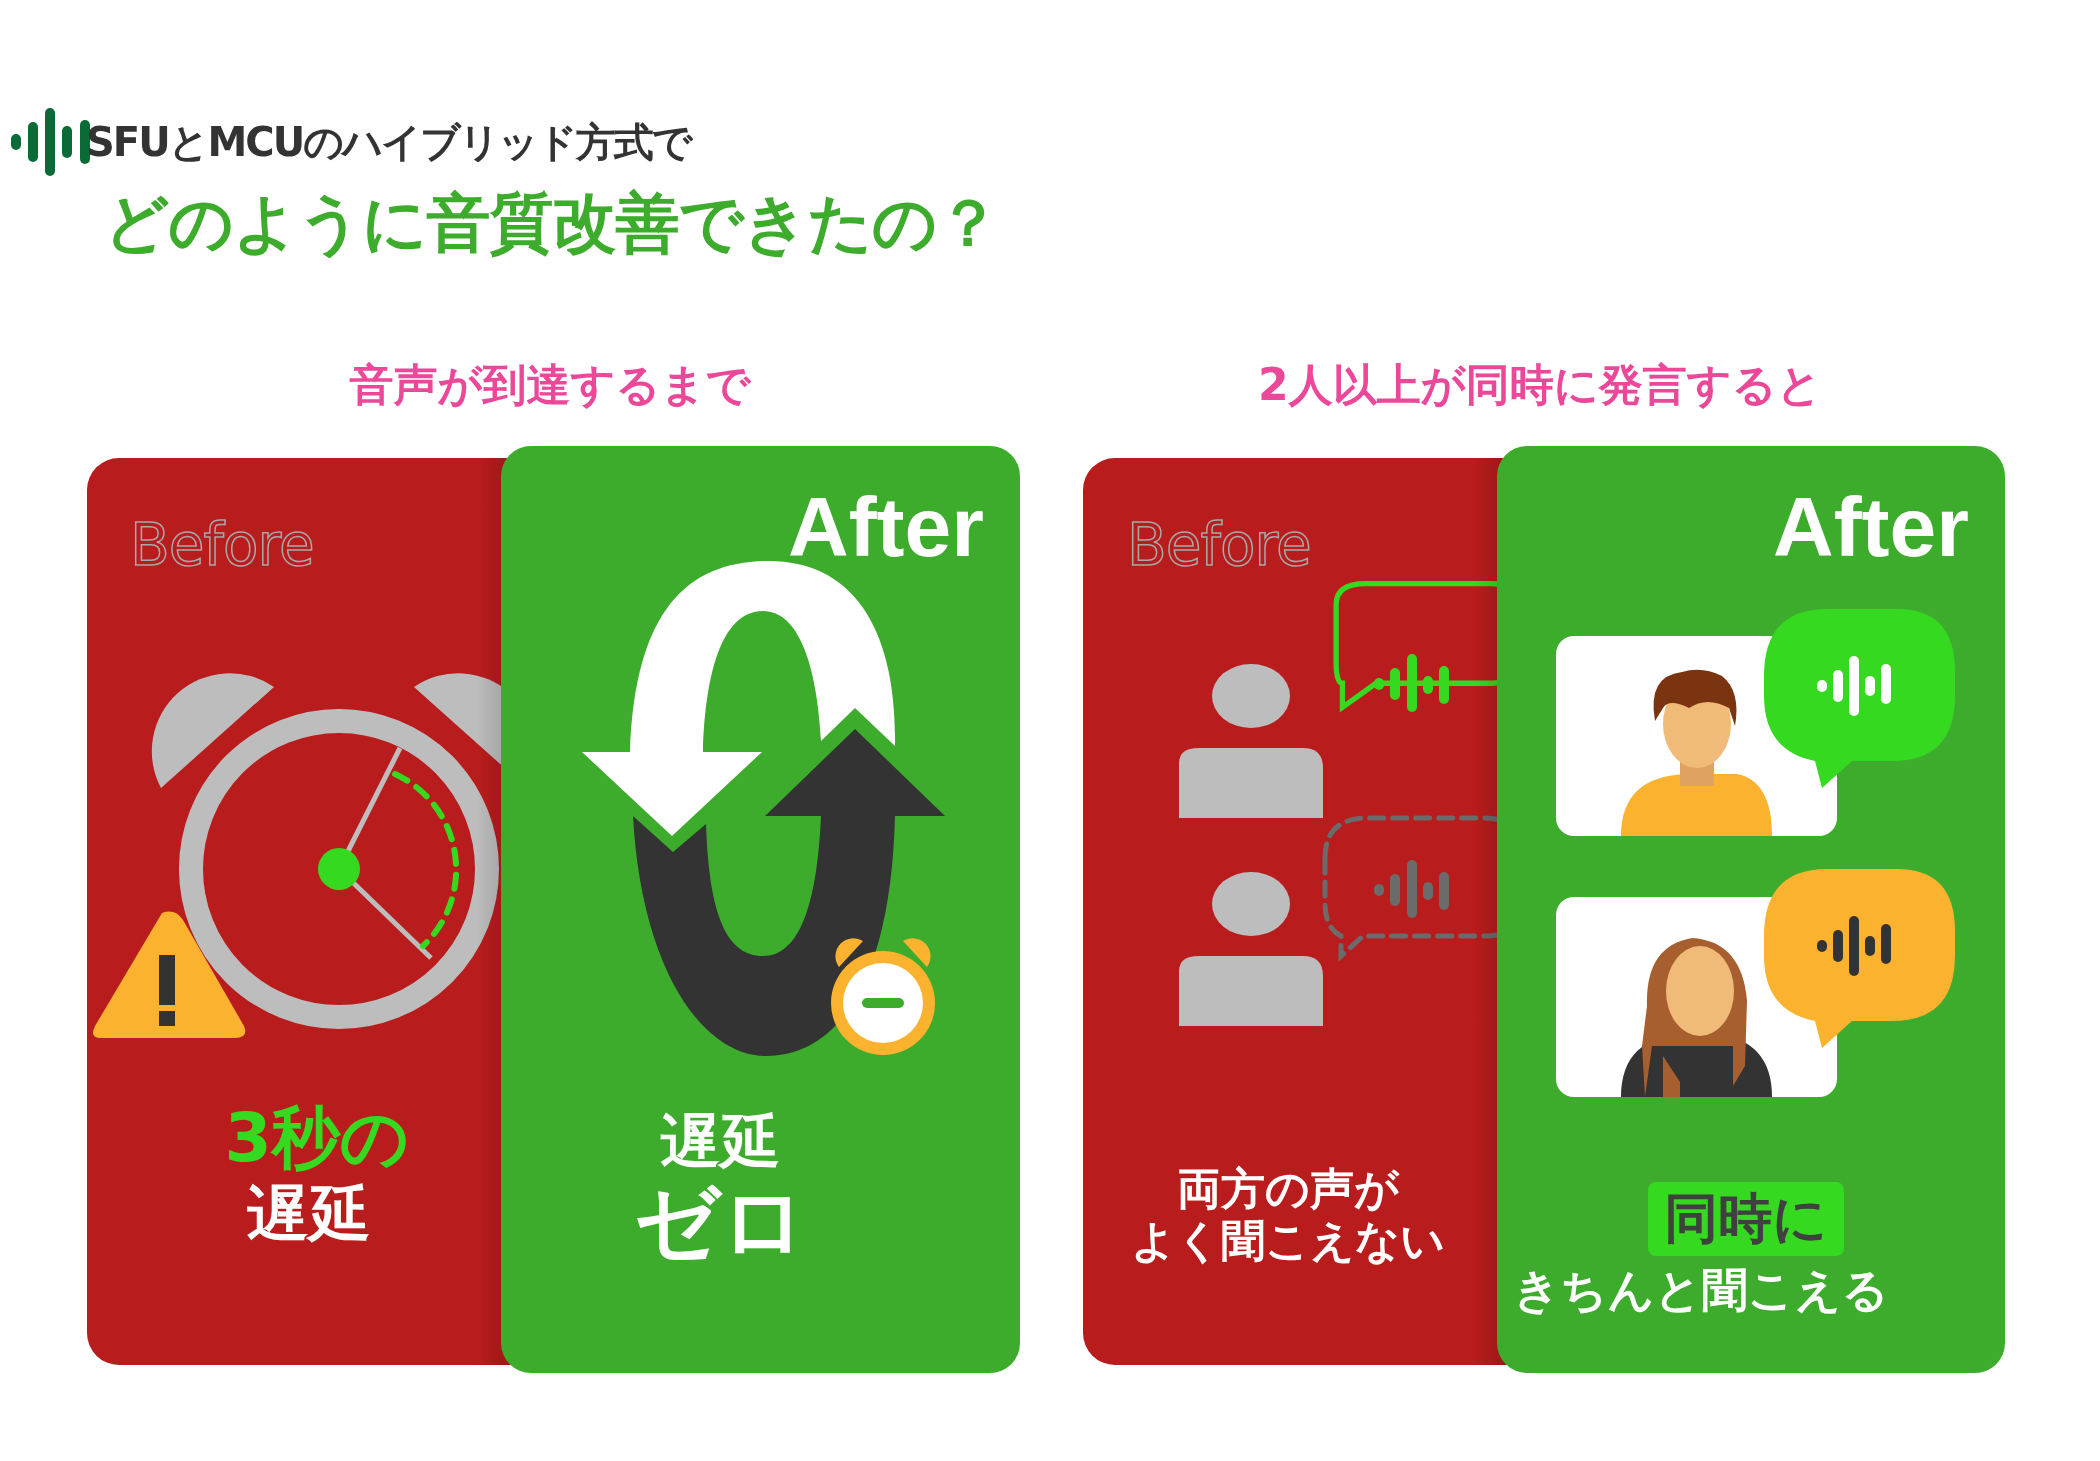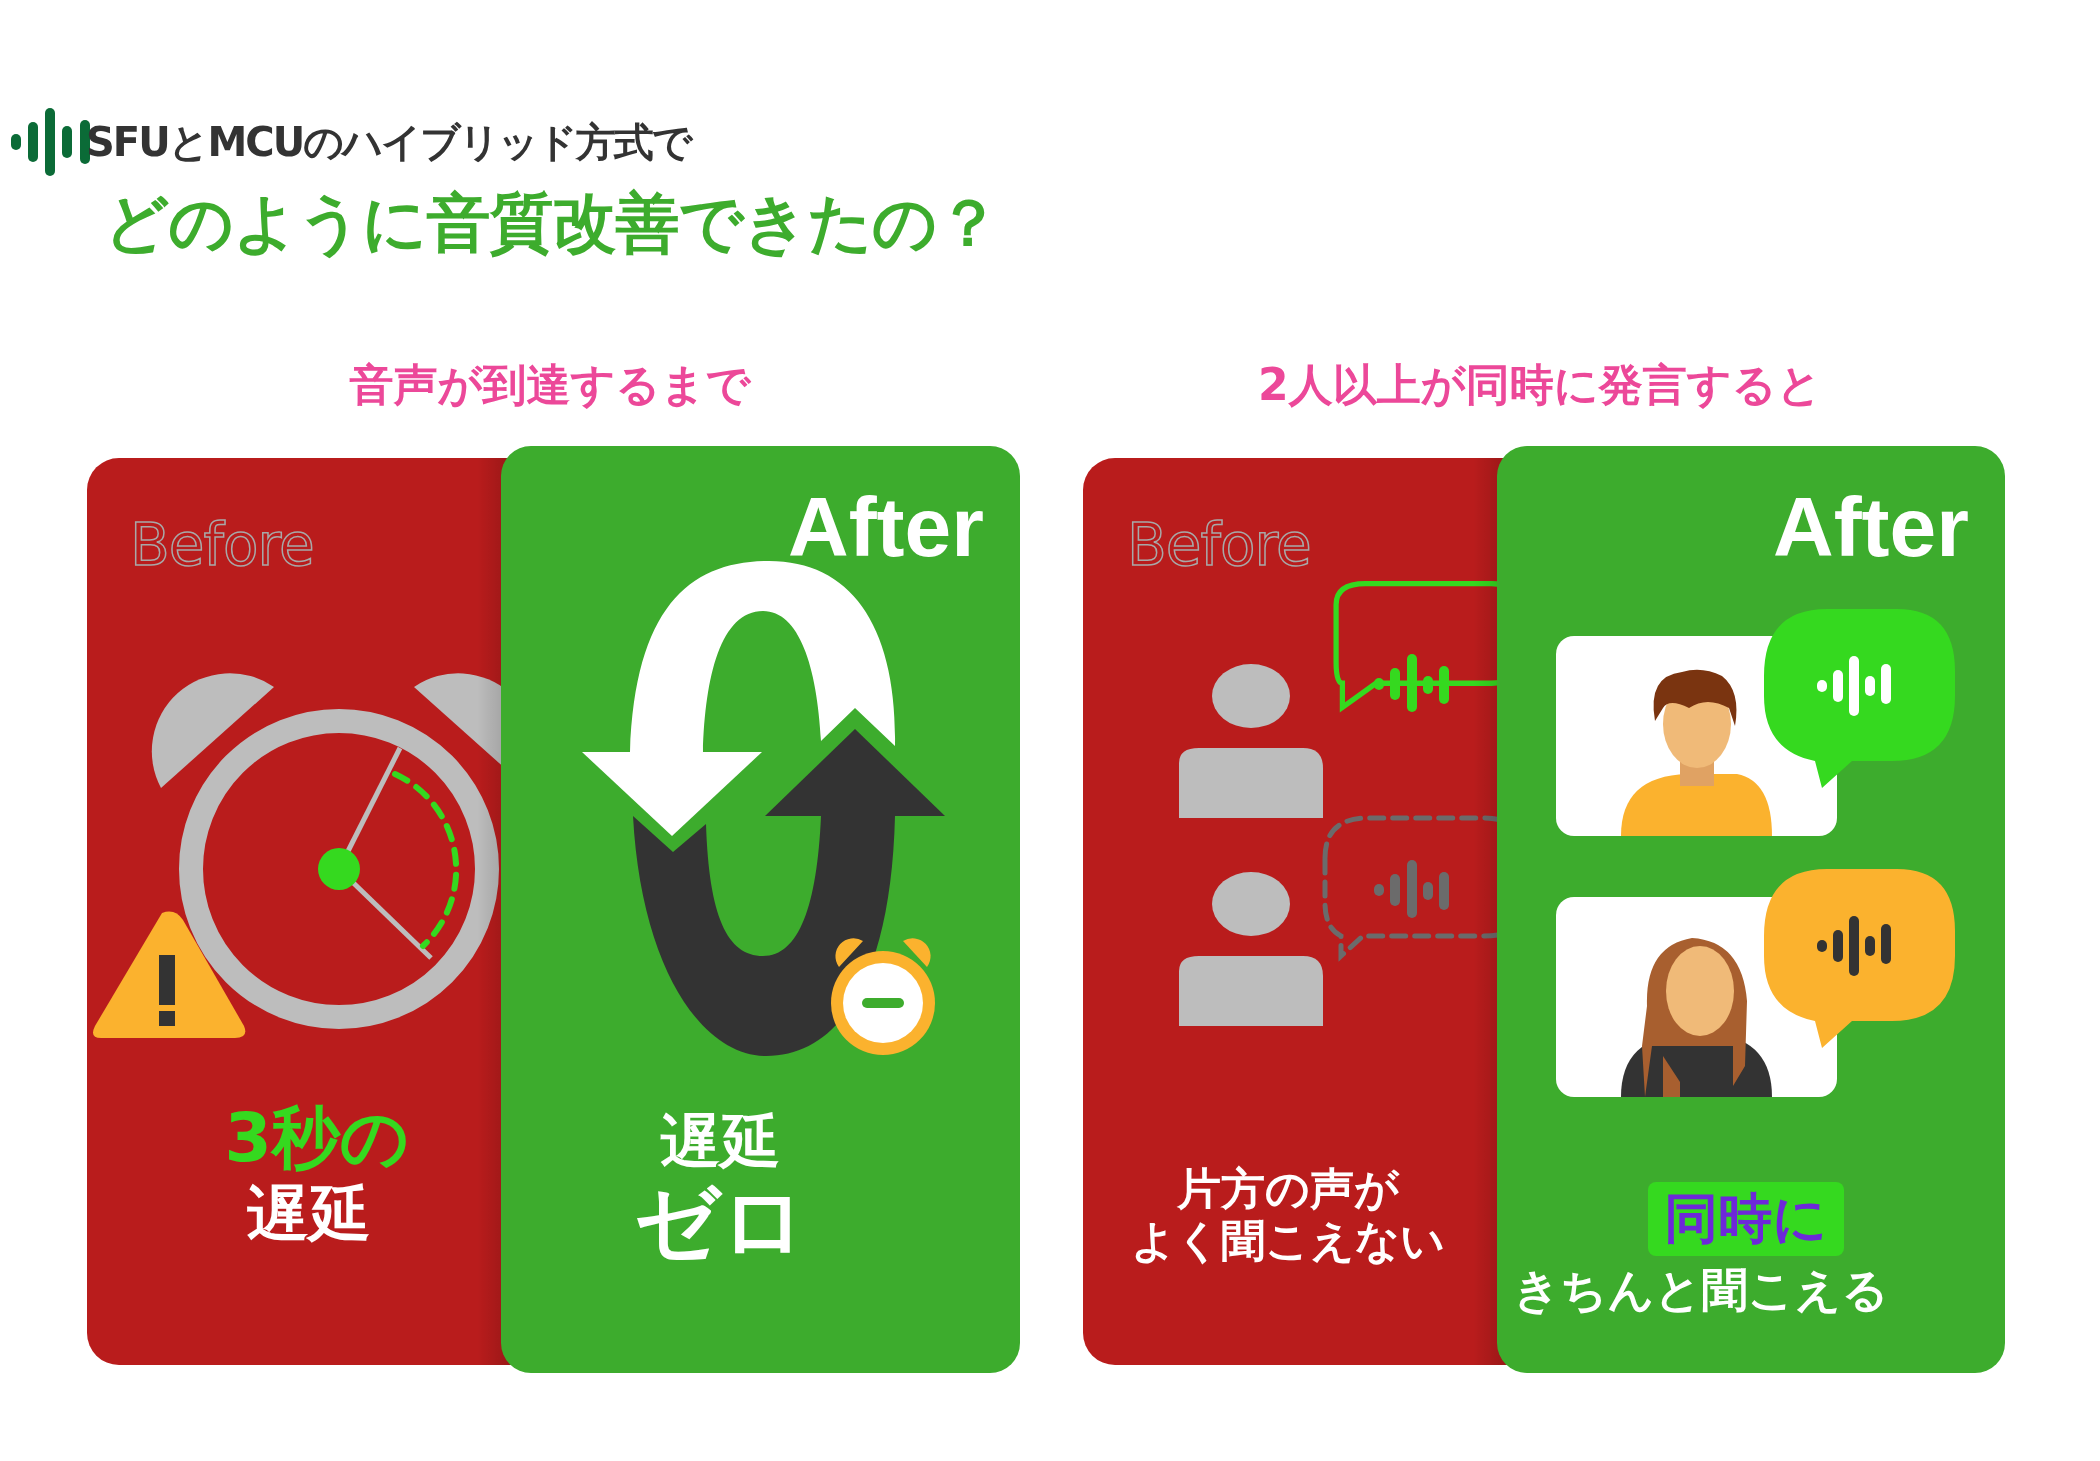--- a/index.html
+++ b/index.html
@@ -108,21 +108,21 @@
     <path d="M 242 400 Q 242 360 285 360 L 400 360 Q 445 360 445 400 L 445 445 Q 445 478 400 478 L 280 478 L 258 498 L 258 478 Q 242 470 242 445 Z" fill="none" stroke="#6b6b6b" stroke-width="5" stroke-dasharray="14 9" stroke-linecap="round"></path>
     <g fill="#6b6b6b">
       <rect x="291" y="426" width="10" height="12" rx="5"></rect>
       <rect x="307" y="416" width="10" height="32" rx="5"></rect>
       <rect x="324" y="402" width="10" height="58" rx="5"></rect>
       <rect x="340" y="424" width="10" height="18" rx="5"></rect>
       <rect x="356" y="414" width="10" height="38" rx="5"></rect>
     </g>
   </svg>
 
-  <div class="abs caption" style="left:-25px;width:460px;top:705px;font-size:44px;line-height:52px;">片方の声が</div>
+  <div class="abs caption" style="left:-25px;width:460px;top:705px;font-size:44px;line-height:52px;">両方の声が</div>
   <div class="abs caption" style="left:-25px;width:460px;top:757px;font-size:44px;line-height:52px;">よく聞こえない</div>
 </div>
 
 <div class="abs card-green" style="left:1497px;top:446px;width:508px;height:927px;">
   <div class="abs after-label" style="right:36px;top:36px;">After</div>
 
   <svg class="svg" style="left:0;top:0;" width="508" height="927">
 
     <rect x="59" y="190" width="281" height="200" rx="18" fill="#ffffff"></rect>
 
@@ -151,16 +151,16 @@
     <g fill="#333333">
       <rect x="320" y="494" width="10" height="12" rx="5"></rect>
       <rect x="336" y="484" width="10" height="32" rx="5"></rect>
       <rect x="352" y="470" width="10" height="60" rx="5"></rect>
       <rect x="368" y="490" width="10" height="20" rx="5"></rect>
       <rect x="384" y="478" width="10" height="40" rx="5"></rect>
     </g>
   </svg>
 
   <div class="abs" style="left:151px;top:736px;width:196px;height:74px;background:#35d91f;border-radius:8px;">
-    <div class="caption" style="color:#6d28d9;font-size:54px;line-height:74px;width:196px;">同時に</div>
+    <div class="caption" style="color:#404040;font-size:54px;line-height:74px;width:196px;">同時に</div>
   </div>
   <div class="abs caption" style="left:-50px;width:508px;top:816px;font-size:46px;line-height:56px;">きちんと聞こえる</div>
 </div>
 
 </body></html>

